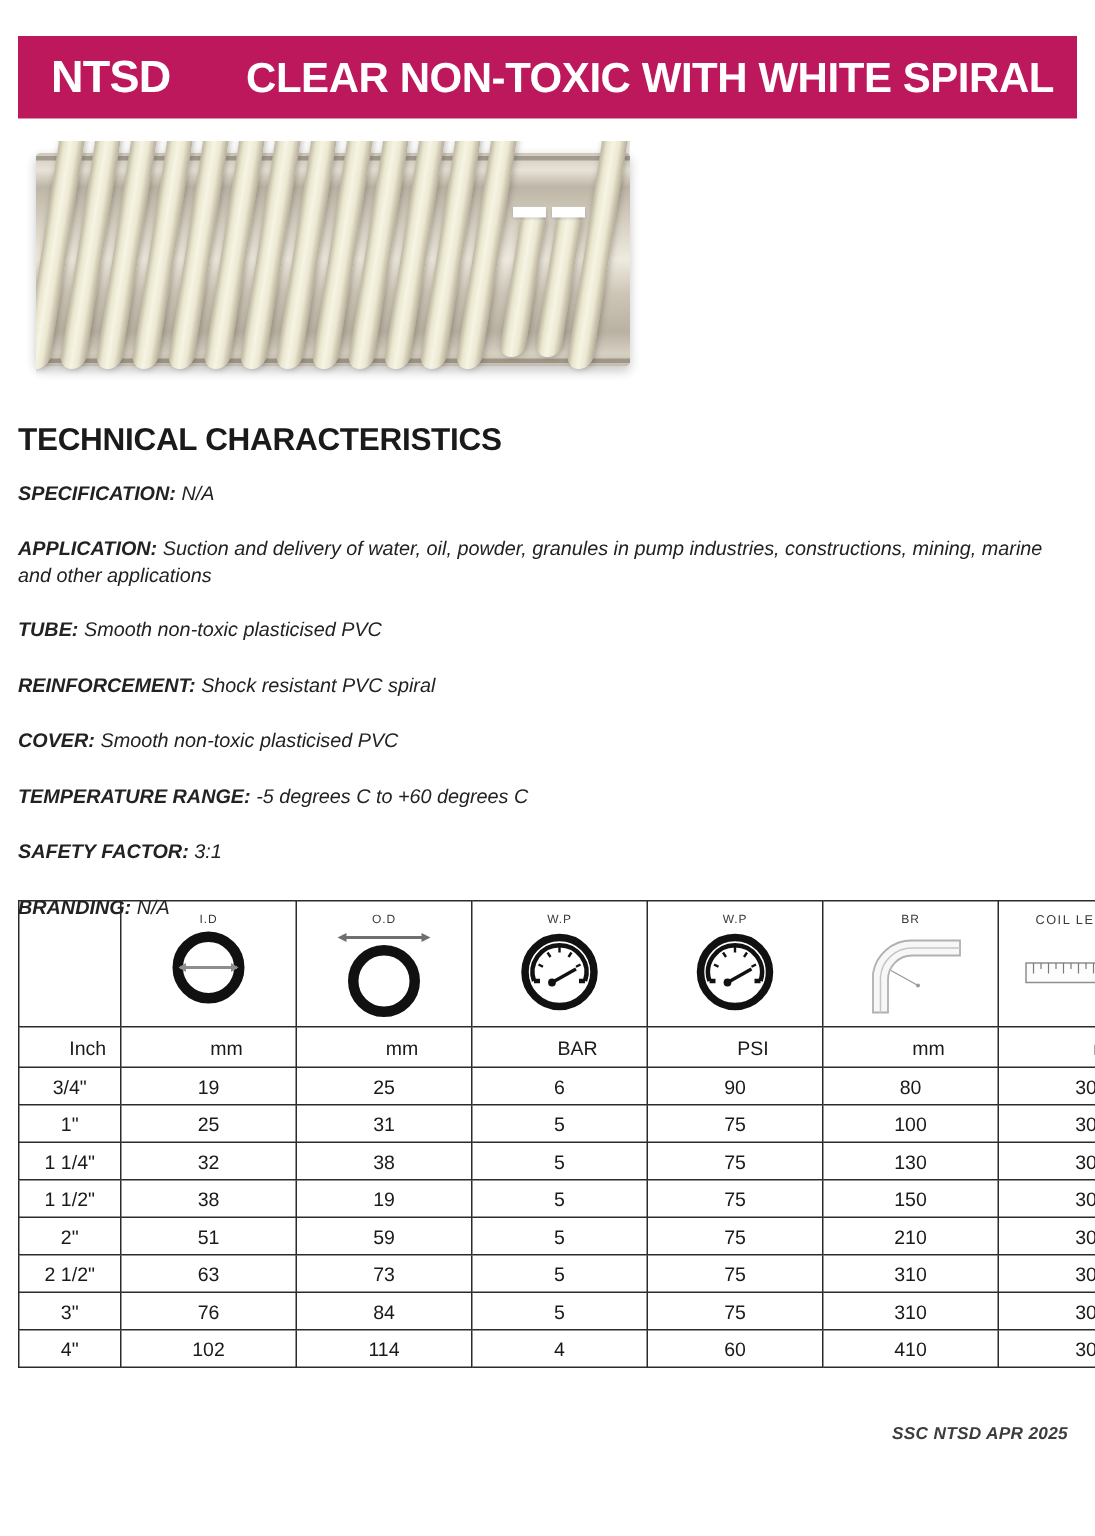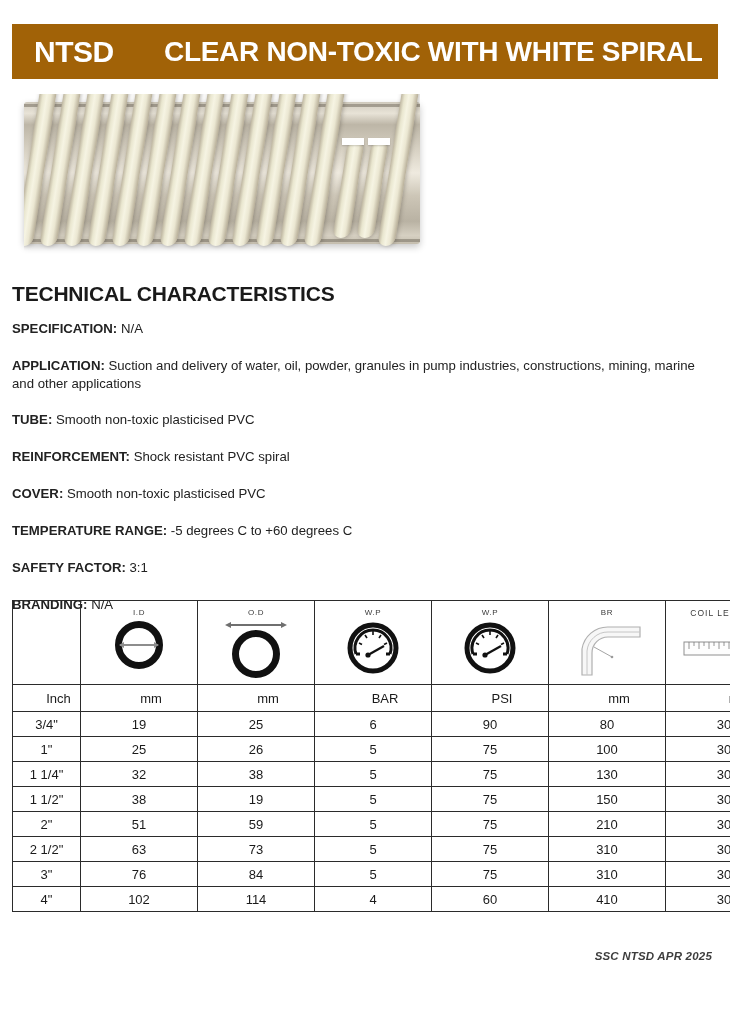--- a/index.html
+++ b/index.html
@@ -14,21 +14,21 @@
     width: 730px; height: 1024px;
     background: #ffffff;
     overflow: hidden;
   }
 
   
   .header-bar {
     position: absolute;
     left: 12px; top: 24px;
     width: 706px; height: 55px;
-    background: #a16207;
+    background: #be185d;
     display: flex;
     align-items: center;
   }
   .header-brand {
     color: #ffffff;
     font-size: 30px;
     font-weight: bold;
     letter-spacing: -0.5px;
     margin-left: 22px;
     width: 130px;
@@ -100,20 +100,21 @@
     color: #1a1a1a;
     letter-spacing: -0.2px;
   }
   .spec-list {
     position: absolute;
     left: 12px; top: 320px;
     width: 700px;
   }
   .spec-row {
     font-size: 13.2px;
+    font-style: italic;
     color: #222222;
     line-height: 1.35;
     margin-bottom: 19px;
   }
   .spec-label { font-weight: bold; }
   .spec-value { font-weight: normal; }
 
   
   .spec-table {
     position: absolute;
@@ -398,21 +399,21 @@
         <td class="colx">19</td>
         <td class="colx">25</td>
         <td class="colx">6</td>
         <td class="colx">90</td>
         <td class="colx">80</td>
         <td class="colx">30</td>
       </tr>
       <tr class="data-row">
         <td class="col0">1"</td>
         <td class="colx">25</td>
-        <td class="colx">26</td>
+        <td class="colx">31</td>
         <td class="colx">5</td>
         <td class="colx">75</td>
         <td class="colx">100</td>
         <td class="colx">30</td>
       </tr>
       <tr class="data-row">
         <td class="col0">1 1/4"</td>
         <td class="colx">32</td>
         <td class="colx">38</td>
         <td class="colx">5</td>

